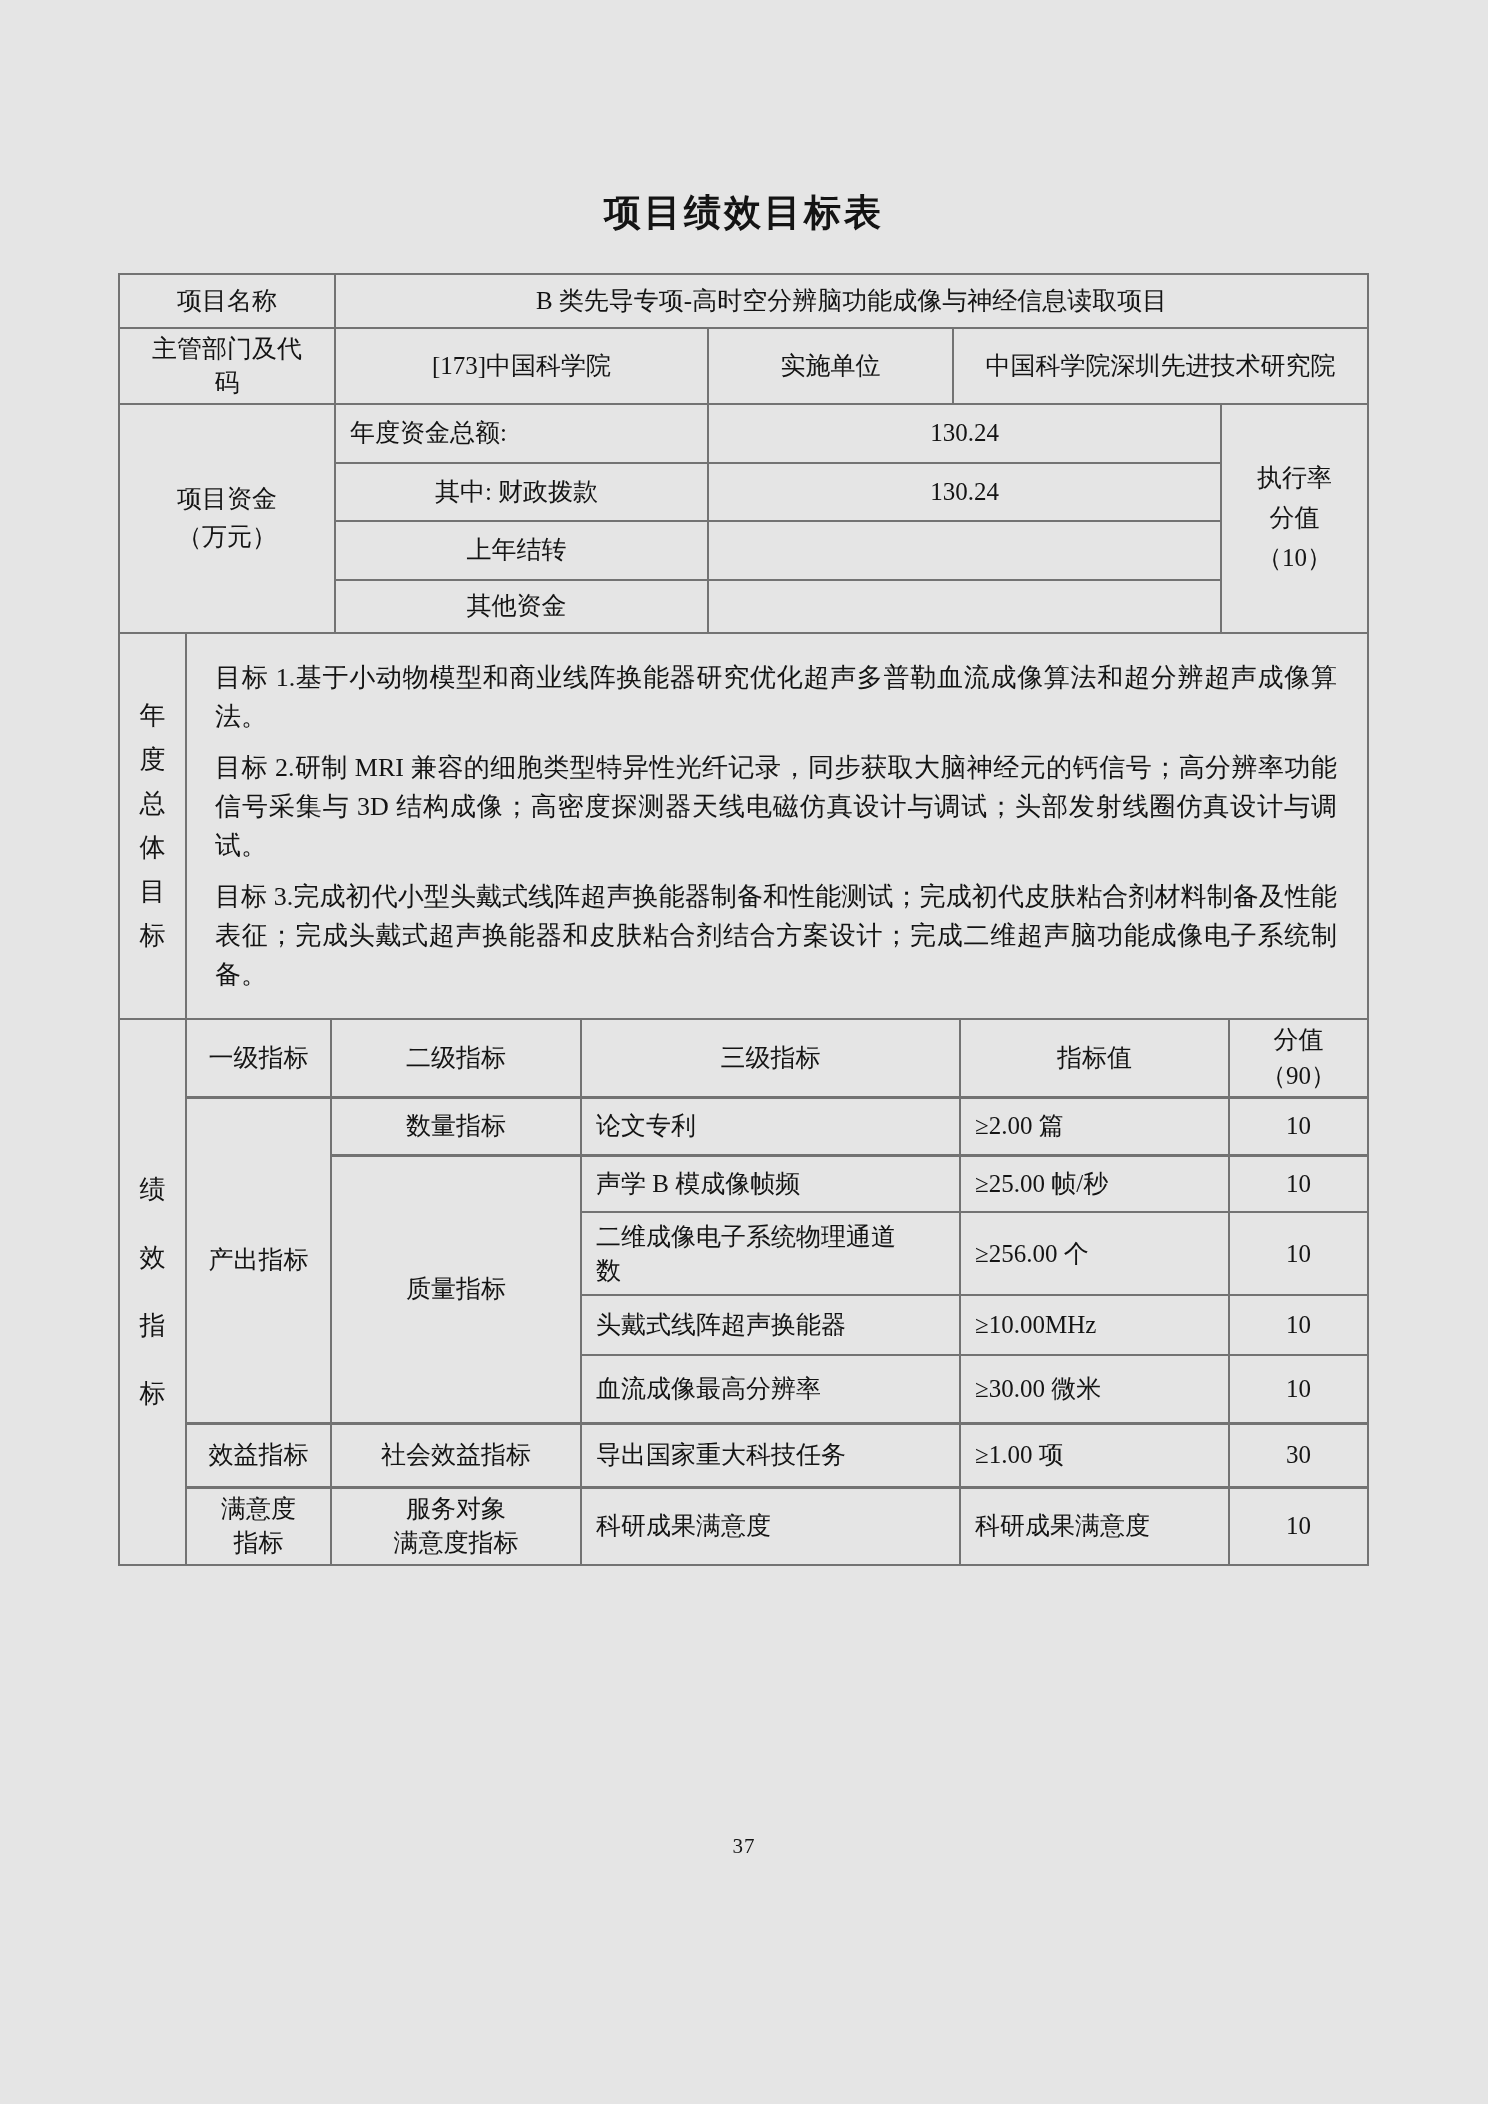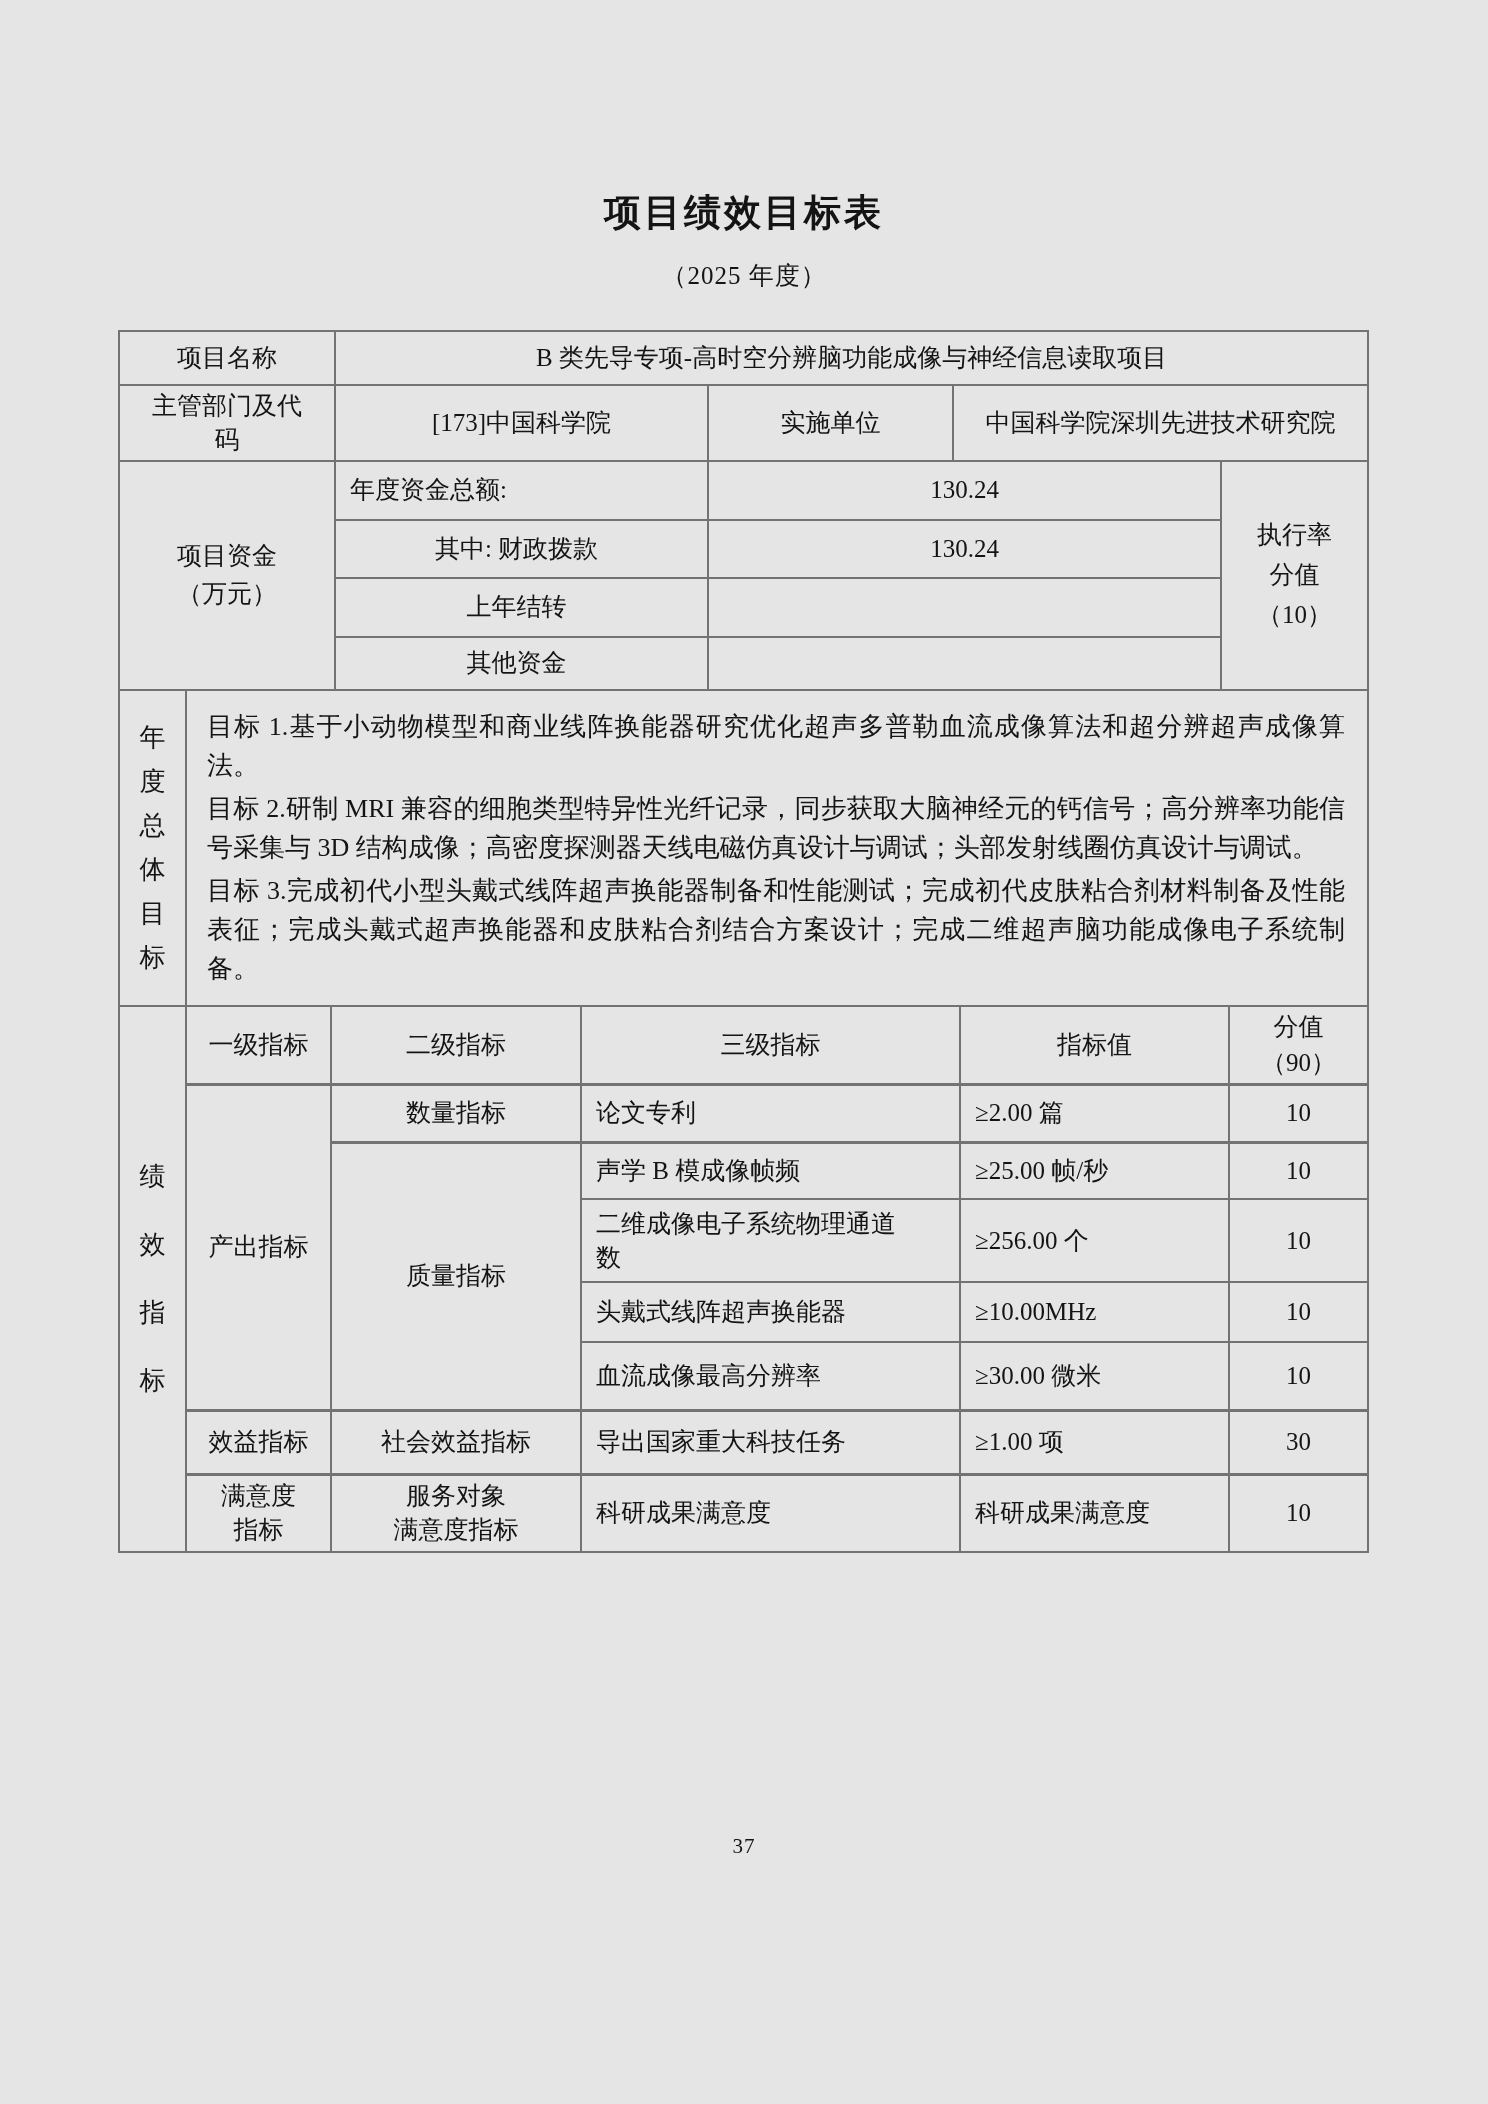--- a/index.html
+++ b/index.html
@@ -29,41 +29,40 @@
   .tbl-top{margin-top:38px;}
   tr.h54{height:54px}tr.h76{height:76px}tr.h59{height:59px}tr.h58{height:58px}tr.h53{height:53px}
   tr.h316{height:316px}tr.h75{height:75px}tr.h57{height:57px}tr.h83{height:83px}
   tr.h60{height:60px}tr.h68{height:68px}tr.h64{height:64px}tr.h78{height:78px}
   td.al{text-align:left;padding-left:14px;}
   td.ar{text-align:center;padding-right:20px;}
   td.goal-text{
     text-align:justify;padding:12px 18px 12px 16px;font-size:26px;line-height:39px;
     vertical-align:top;
   }
-  td.goal-text p{margin:4px;}
+  td.goal-text p{margin:12px;}
   .two-line span{display:block;line-height:34px;}
   .fund-label span{display:block;line-height:38px;}
   .exec-cell span{display:block;line-height:40px;}
   .score-head span{display:block;line-height:36px;}
   td.v-label{padding:0;}
   .v-goals span{display:block;line-height:44px;font-size:26px;}
   .v-ind span{display:block;line-height:68px;font-size:26px;}
   td.bt-thick{border-top-width:3px;}
   .page-number{
     position:absolute;left:0;top:1834px;width:100%;text-align:center;
     font-size:21px;letter-spacing:1px;
   }
 </style>
 </head>
 <body>
 
 <div class="page">
 
   <div class="doc-title">项目绩效目标表</div>
-  <div class="doc-subtitle">（2025 年度）</div>
 
   <table class="tbl tbl-top">
     <colgroup>
       <col style="width:216px">
         <col style="width:373px">
         <col style="width:245px">
       <col style="width:268px">
         <col style="width:147px">
     </colgroup>
     <tbody>

